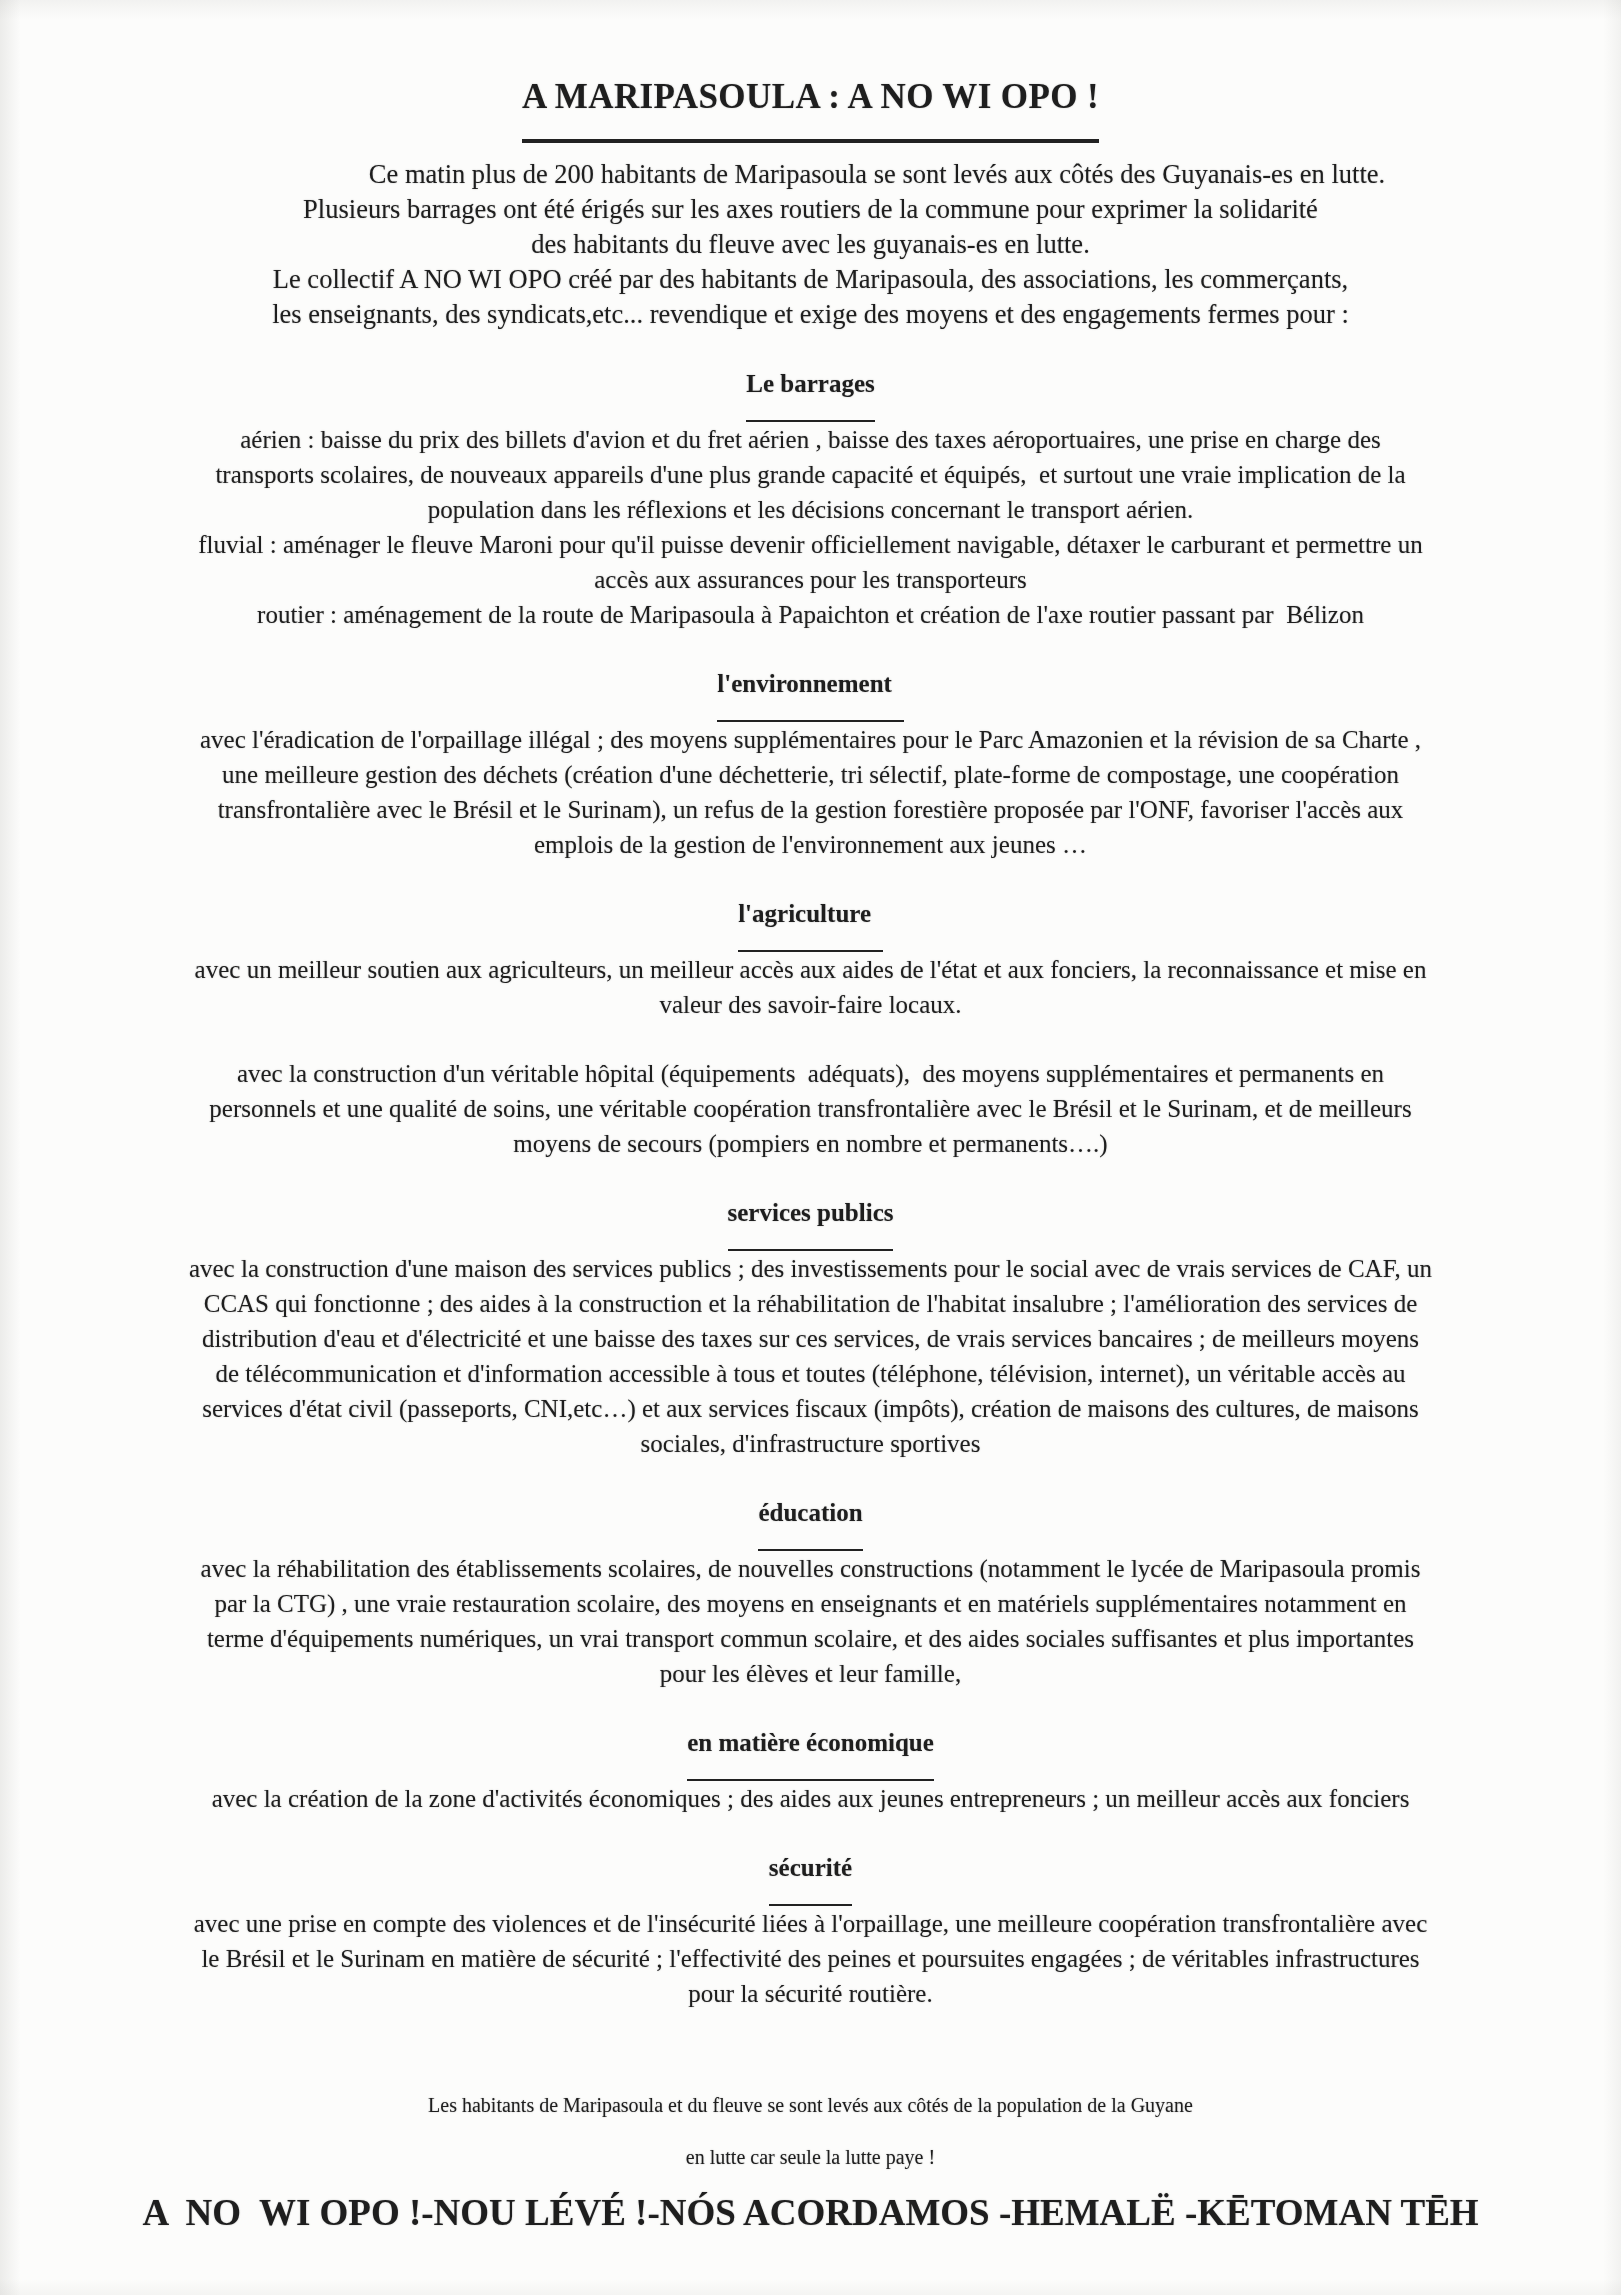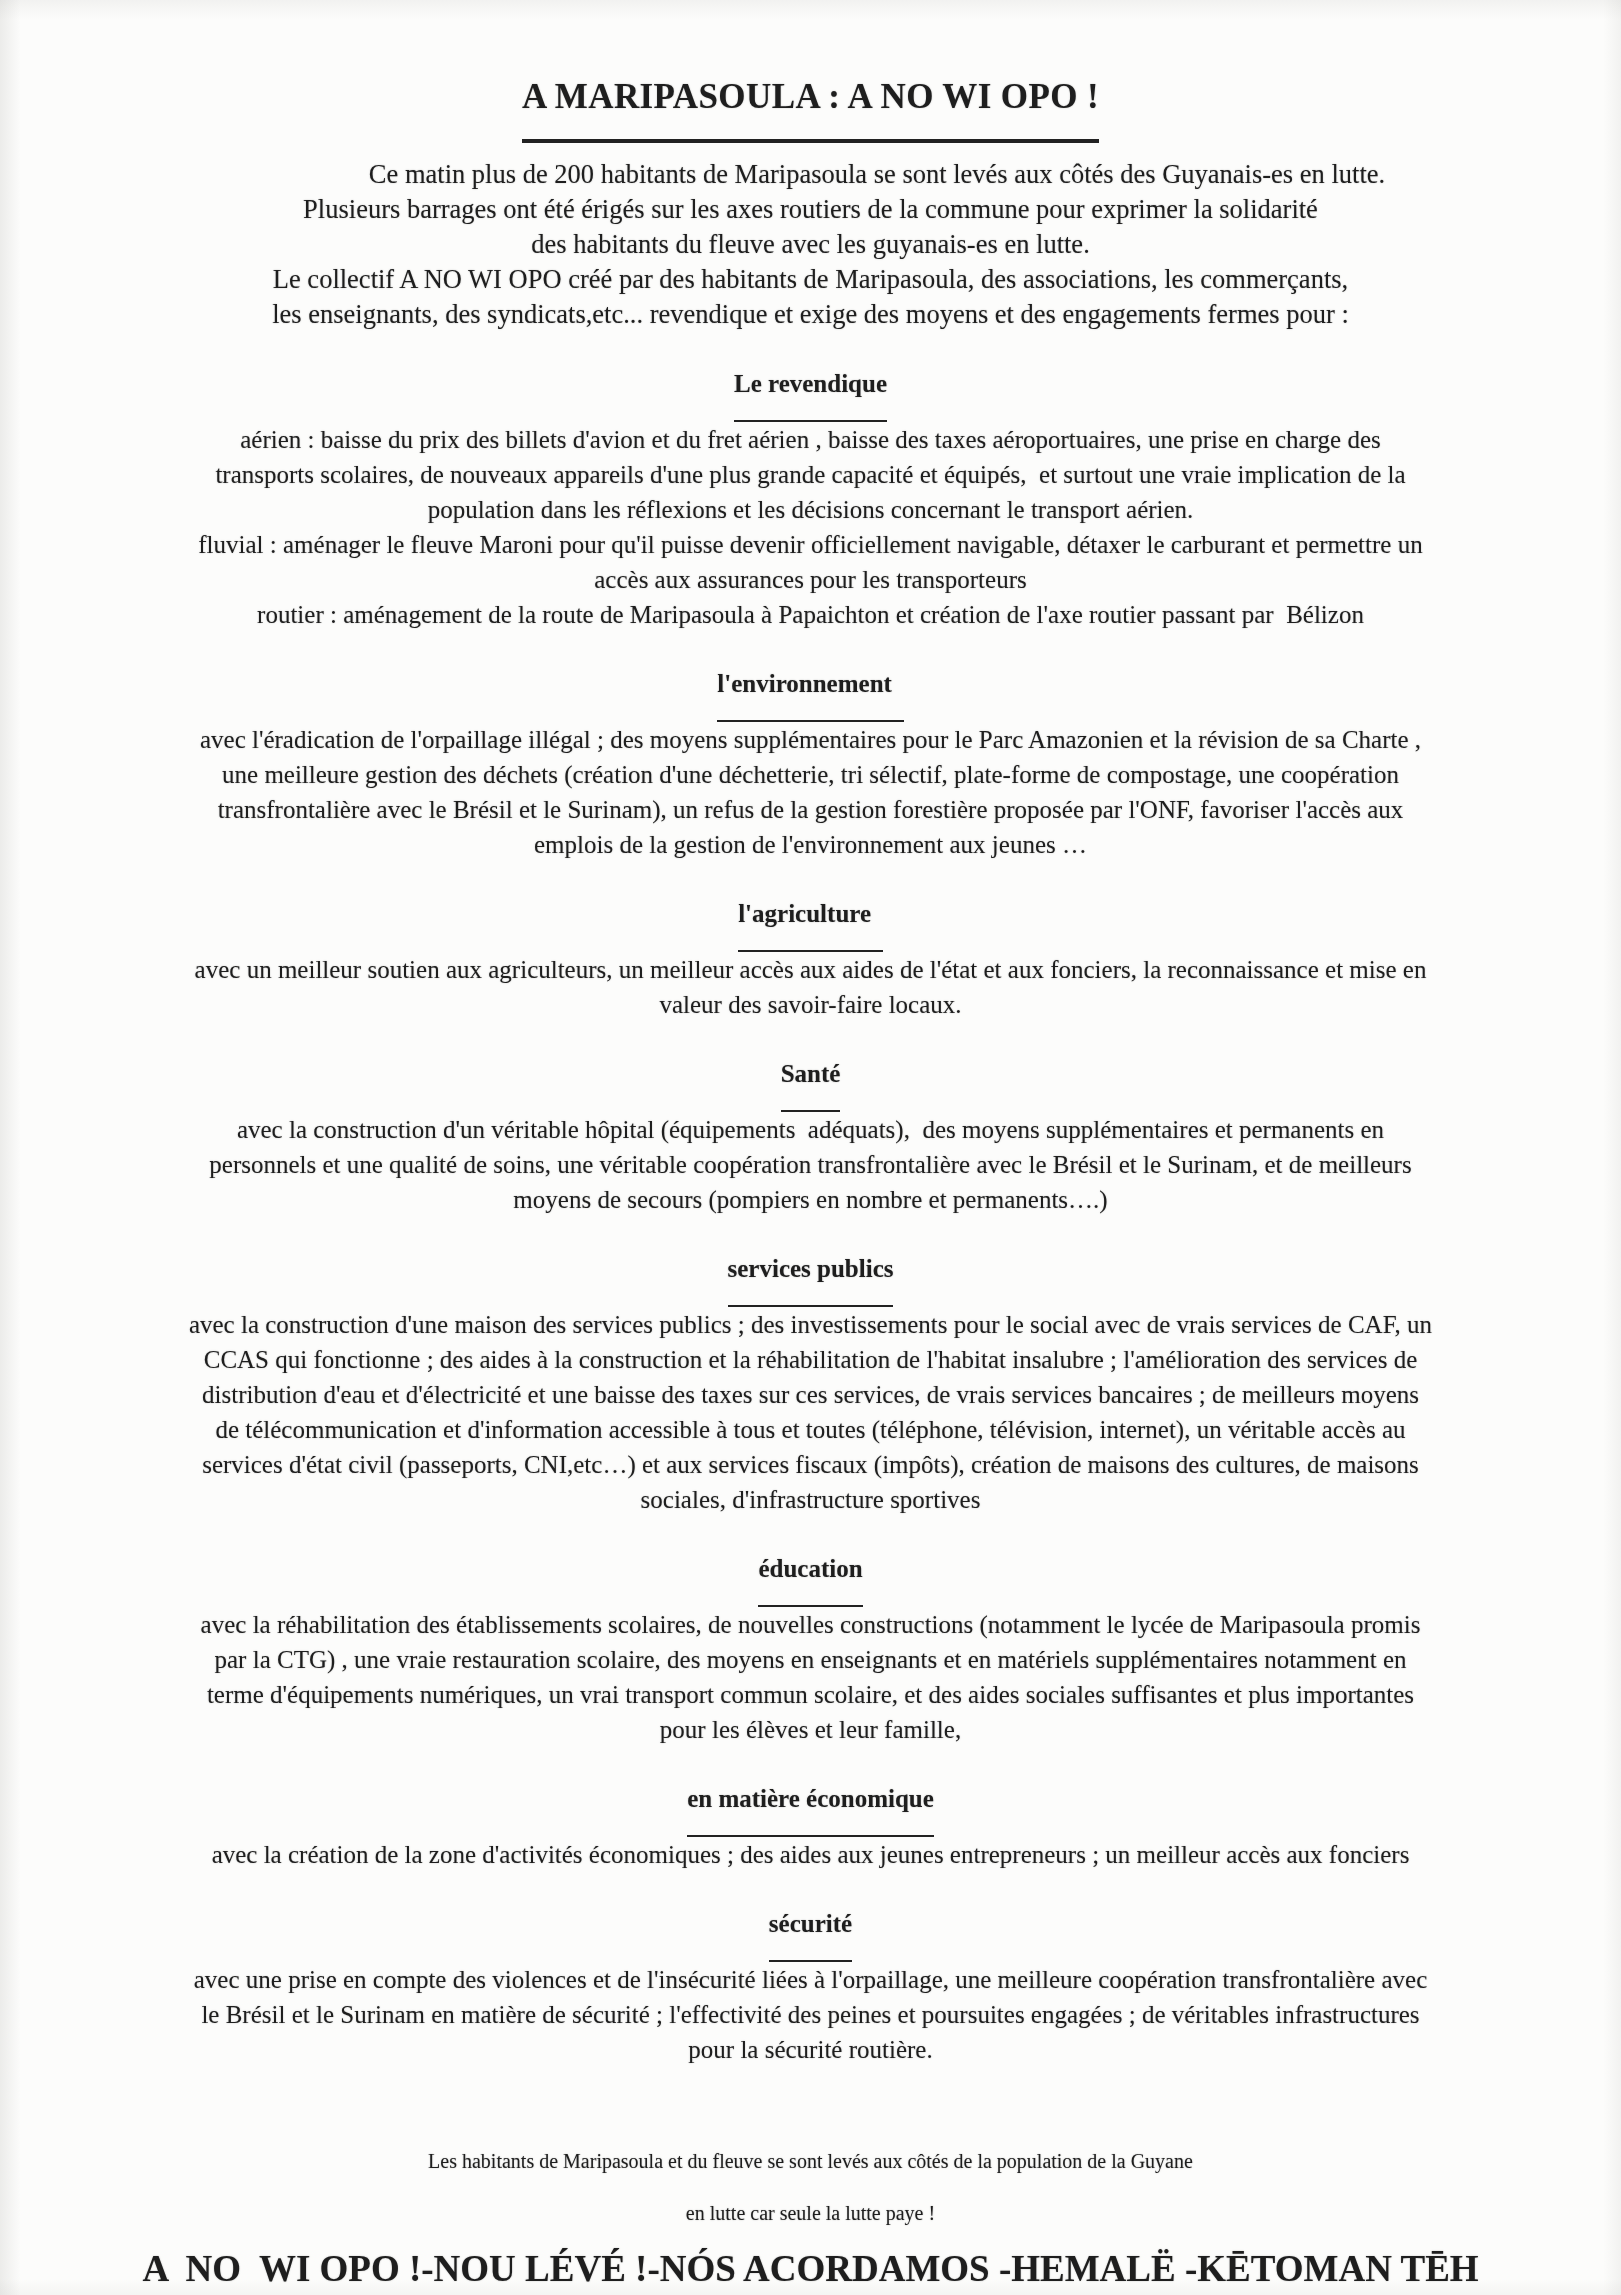--- a/index.html
+++ b/index.html
@@ -89,21 +89,21 @@
 
   <h1 class="title"><span class="u">A MARIPASOULA : A NO WI OPO !</span></h1>
 
   <p class="para intro">Ce matin plus de 200 habitants de Maripasoula se sont levés aux côtés des Guyanais-es en lutte.
 Plusieurs barrages ont été érigés sur les axes routiers de la commune pour exprimer la solidarité
 des habitants du fleuve avec les guyanais-es en lutte.
 Le collectif A NO WI OPO créé par des habitants de Maripasoula, des associations, les commerçants,
 les enseignants, des syndicats,etc... revendique et exige des moyens et des engagements fermes pour :</p>
 
   <section class="section">
-    <div class="heading"><span class="u">Le revendique</span></div>
+    <div class="heading"><span class="u">Le barrages</span></div>
     <p class="para">aérien : baisse du prix des billets d'avion et du fret aérien , baisse des taxes aéroportuaires, une prise en charge des
 transports scolaires, de nouveaux appareils d'une plus grande capacité et équipés,  et surtout une vraie implication de la
 population dans les réflexions et les décisions concernant le transport aérien.
 fluvial : aménager le fleuve Maroni pour qu'il puisse devenir officiellement navigable, détaxer le carburant et permettre un
 accès aux assurances pour les transporteurs
 routier : aménagement de la route de Maripasoula à Papaichton et création de l'axe routier passant par  Bélizon</p>
   </section>
 
   <section class="section">
     <div class="heading"><span class="u trail">l'environnement</span></div>
@@ -113,21 +113,20 @@
 emplois de la gestion de l'environnement aux jeunes …</p>
   </section>
 
   <section class="section">
     <div class="heading"><span class="u trail">l'agriculture</span></div>
     <p class="para">avec un meilleur soutien aux agriculteurs, un meilleur accès aux aides de l'état et aux fonciers, la reconnaissance et mise en
 valeur des savoir-faire locaux.</p>
   </section>
 
   <section class="section">
-    <div class="heading"><span class="u">Santé</span></div>
     <p class="para">avec la construction d'un véritable hôpital (équipements  adéquats),  des moyens supplémentaires et permanents en
 personnels et une qualité de soins, une véritable coopération transfrontalière avec le Brésil et le Surinam, et de meilleurs
 moyens de secours (pompiers en nombre et permanents….)</p>
   </section>
 
   <section class="section">
     <div class="heading"><span class="u">services publics</span></div>
     <p class="para">avec la construction d'une maison des services publics ; des investissements pour le social avec de vrais services de CAF, un
 CCAS qui fonctionne ; des aides à la construction et la réhabilitation de l'habitat insalubre ; l'amélioration des services de
 distribution d'eau et d'électricité et une baisse des taxes sur ces services, de vrais services bancaires ; de meilleurs moyens

